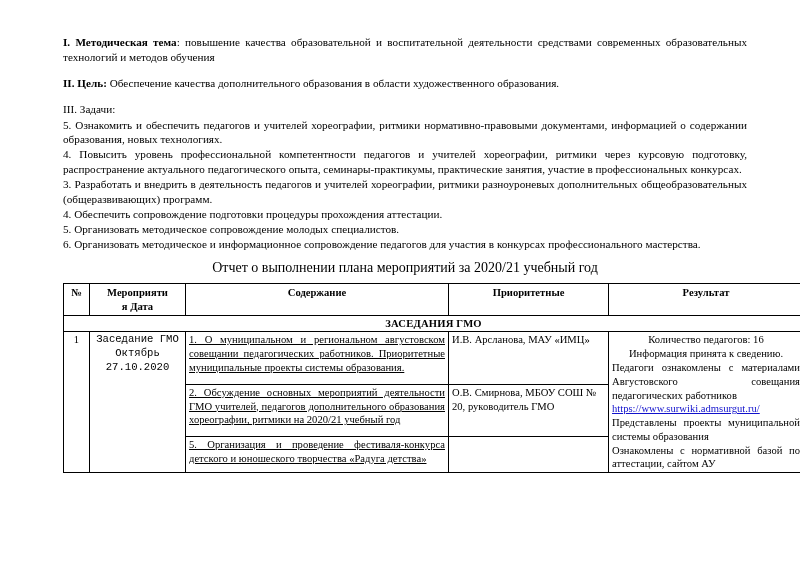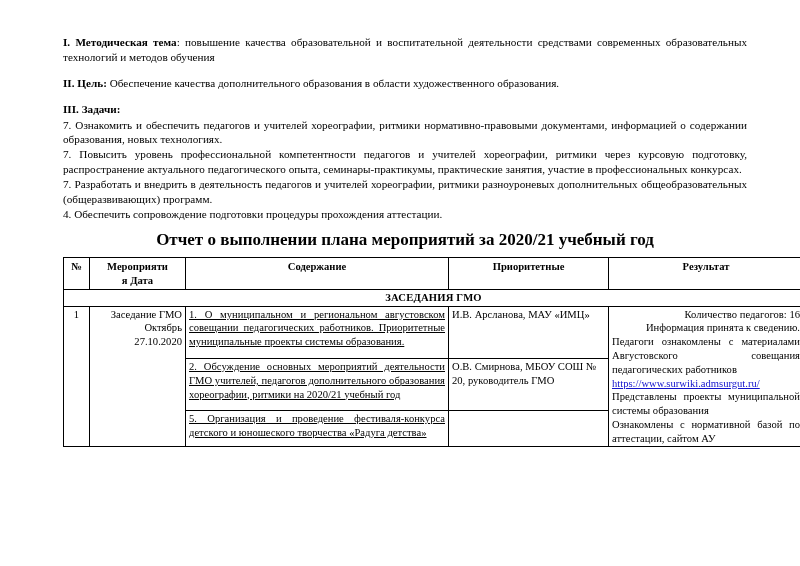--- a/index.html
+++ b/index.html
@@ -38,28 +38,28 @@
   }
   .lbl {
     font-weight: bold;
   }
   .task-item {
     text-align: justify;
     text-justify: inter-word;
     margin: 0;
   }
   .tasks-heading {
-    font-weight: bold;
+    font-weight: normal;
     margin: 0 0 1px 0;
   }
   .report-title {
     text-align: center;
-    font-weight: bold;
+    font-weight: normal;
     margin: 7px 0 6px 0;
-    font-size: 17px;
+    font-size: 14px;
   }
   
   table.report {
     border-collapse: collapse;
     table-layout: fixed;
     width: 740px;
     margin: 0 auto;
     font-size: 10.6px;
     line-height: 1.3;
   }
@@ -84,49 +84,52 @@
   td.center { text-align: center; }
   td.just   { text-align: justify; text-justify: inter-word; text-decoration: underline; }
   td.section-row {
     text-align: center;
     font-weight: bold;
     letter-spacing: 0.2px;
     padding: 2px 0 2px 0;
   }
   .cell-line { display: block; }
   .event-cell {
-    text-align: right;
+    text-align: center;
     padding-top: 1px;
+    font-family: Liberation Mono, monospace;
   }
   a.doclink {
     color: #1111cc;
   }
   .res-line { text-align: justify; text-justify: inter-word; }
-  .res-line-plain { text-align: right; }
+  .res-line-plain { text-align: center; }
 </style>
 </head>
 <body>
 
 <div class="page">
   <div class="doc-body">
 
     <div class="para-block">
       <p><span class="lbl">I.  Методическая тема</span><span>: </span><span>повышение качества образовательной и воспитательной деятельности средствами современных образовательных технологий и методов обучения</span></p>
     </div>
 
     <div class="para-block">
       <p><span class="lbl">II. Цель:</span><span> </span><span>Обеспечение качества дополнительного образования в области художественного образования.</span></p>
     </div>
 
     <div>
       <p class="tasks-heading">III. Задачи:</p>
-      <p class="task-item">7. Ознакомить и обеспечить педагогов и учителей хореографии, ритмики нормативно-правовыми документами, информацией о содержании образования, новых технологиях.</p>
-      <p class="task-item">7. Повысить уровень профессиональной компетентности педагогов и учителей хореографии, ритмики через курсовую подготовку, распространение актуального педагогического опыта, семинары-практикумы, практические занятия, участие в профессиональных конкурсах.</p>
-      <p class="task-item">7. Разработать и внедрить в деятельность педагогов и учителей хореографии, ритмики разноуроневых дополнительных общеобразовательных (общеразвивающих) программ.</p>
+      <p class="task-item">5. Ознакомить и обеспечить педагогов и учителей хореографии, ритмики нормативно-правовыми документами, информацией о содержании образования, новых технологиях.</p>
+      <p class="task-item">4. Повысить уровень профессиональной компетентности педагогов и учителей хореографии, ритмики через курсовую подготовку, распространение актуального педагогического опыта, семинары-практикумы, практические занятия, участие в профессиональных конкурсах.</p>
+      <p class="task-item">3. Разработать и внедрить в деятельность педагогов и учителей хореографии, ритмики разноуроневых дополнительных общеобразовательных (общеразвивающих) программ.</p>
       <p class="task-item">4. Обеспечить сопровождение подготовки процедуры прохождения аттестации.</p>
+      <p class="task-item">5. Организовать методическое сопровождение молодых специалистов.</p>
+      <p class="task-item">6. Организовать методическое и информационное сопровождение педагогов для участия в конкурсах профессионального мастерства.</p>
     </div>
 
     <p class="report-title">Отчет о выполнении плана мероприятий за 2020/21 учебный год</p>
 
     <table class="report">
       <colgroup>
         <col class="c-num">
         <col class="c-event">
         <col class="c-cont">
         <col class="c-resp">

